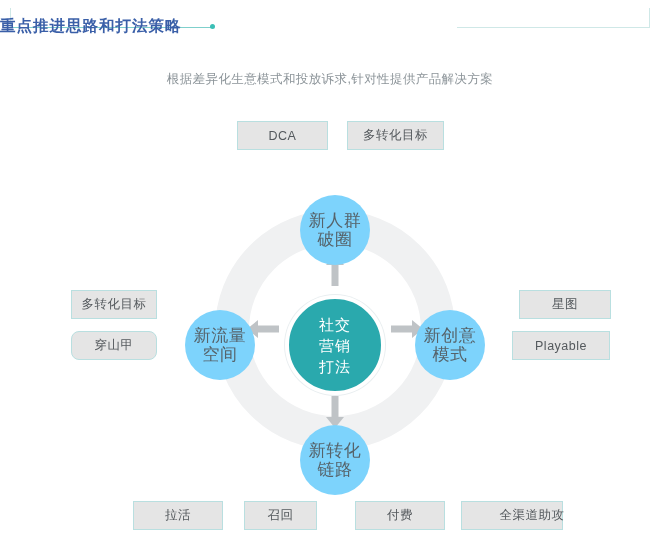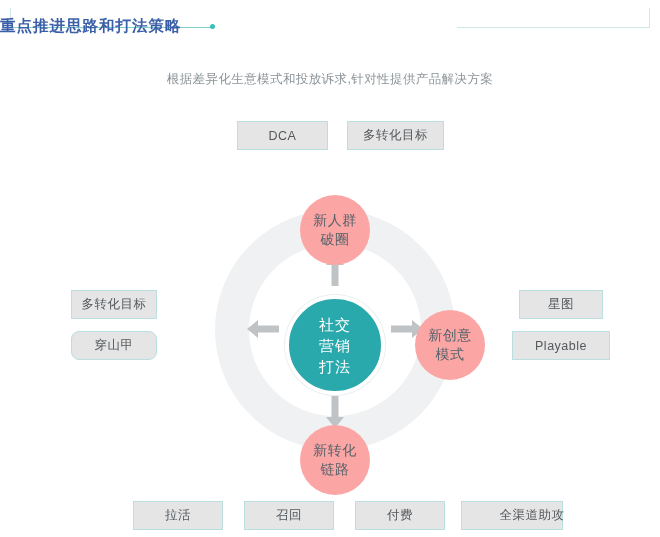--- a/index.html
+++ b/index.html
@@ -95,23 +95,23 @@
     width: 240px; height: 240px;
     border-radius: 50%;
     border: 34px solid #f0f1f2;
     background: transparent;
   }
 
   .node-circle {
     position: absolute;
     width: 70px; height: 70px;
     border-radius: 50%;
-    background: #fca5a5;
+    background: #7dd3fc;
     color: #56636a;
-    font-size: 14px;
+    font-size: 17px;
     line-height: 19px;
     display: flex;
     flex-direction: column;
     align-items: center;
     justify-content: center;
     text-align: center;
     letter-spacing: .5px;
   }
   #node-top    { left: 135px; top: 25px; }
   #node-right  { left: 250px; top: 140px; }
@@ -154,25 +154,25 @@
 
 <div id="page-title">重点推进思路和打法策略</div>
 <div id="page-subtitle">根据差异化生意模式和投放诉求,针对性提供产品解决方案</div>
 
 <div class="tag-box" style="left:237px; top:121px; width:91px;">DCA</div>
 <div class="tag-box" style="left:347px; top:121px; width:97px;">多转化目标</div>
 
 <div class="tag-box" style="left:71px; top:290px; width:86px;">多转化目标</div>
 <div class="tag-box" style="left:71px; top:331px; width:86px;border-radius:8px;">穿山甲</div>
 
-<div class="tag-box" style="left:519px; top:290px; width:84px;text-align:center;">星图</div>
+<div class="tag-box" style="left:519px; top:290px; width:92px;text-align:center;">星图</div>
 <div class="tag-box" style="left:512px; top:331px; width:98px;">Playable</div>
 
 <div class="tag-box" style="left:133px; top:501px; width:90px;">拉活</div>
-<div class="tag-box" style="left:244px; top:501px; width:90px;">召回</div>
+<div class="tag-box" style="left:244px; top:501px; width:73px;">召回</div>
 <div class="tag-box" style="left:355px; top:501px; width:90px;">付费</div>
 <div class="tag-box" style="left:461px; top:501px; width:102px;padding-left:40px;">全渠道助攻</div>
 
 <div id="diagram">
 
   <div id="outer-ring"></div>
 
   <span class="arrow" id="arrow-up">
     <svg width="18" height="32" viewBox="0 0 18 32">
       <path d="M9 0 L18 11 L12.5 11 L12.5 32 L5.5 32 L5.5 11 L0 11 Z" fill="#bfc3c6"></path>
@@ -198,20 +198,24 @@
     <span>新人群</span>
     <span>破圈</span>
   </div>
   <div class="node-circle" id="node-right">
     <span>新创意</span>
     <span>模式</span>
   </div>
   <div class="node-circle" id="node-bottom">
     <span>新转化</span>
     <span>链路</span>
+  </div>
+  <div class="node-circle" id="node-left">
+    <span>新流量</span>
+    <span>空间</span>
   </div>
 
   <div id="center-circle">
     <span>社交</span>
     <span>营销</span>
     <span>打法</span>
   </div>
 
 </div>
 

